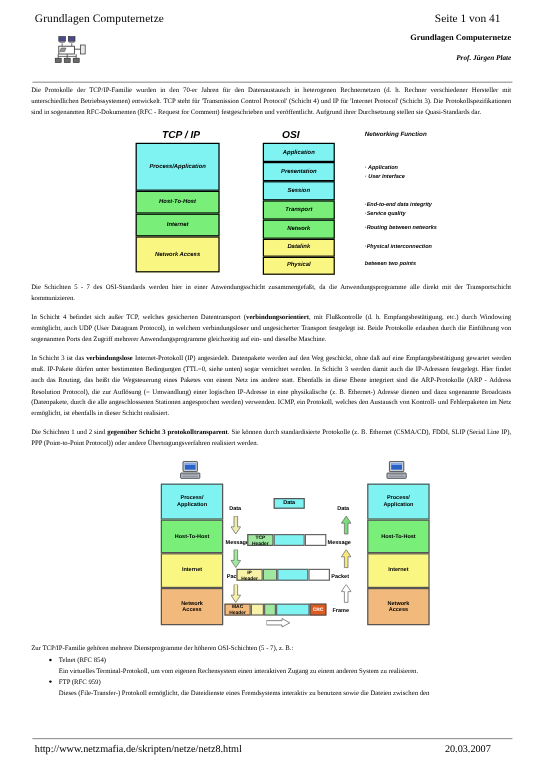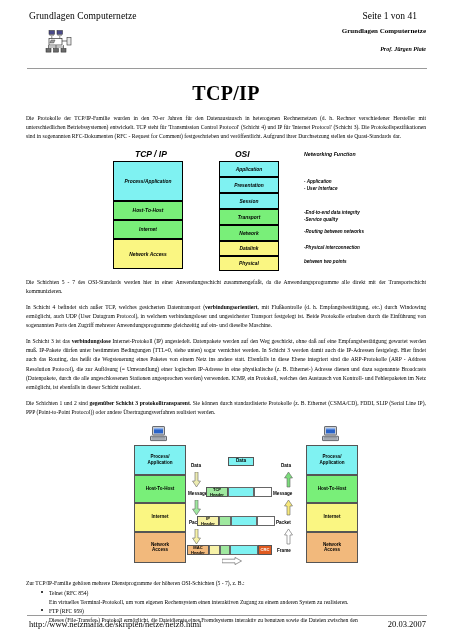--- a/index.html
+++ b/index.html
@@ -65,21 +65,21 @@
         line-height:1.62;}
   ul.bl li{position:relative;margin-bottom:0px;}
   ul.bl li .bullet{position:absolute;left:-8px;top:2.2px;width:2.2px;height:2.2px;
         background:#000;border-radius:50%;}
   .sub{display:block;}
 
   
   .ftr{position:absolute;left:23px;right:23px;bottom:7px;height:18px;text-align:center;}
   .ftr-rule{position:absolute;left:4px;right:2px;top:0;height:1px;background:#9a9a9a;}
   .ftr-url{position:absolute;left:6px;top:4px;font-size:8.5px;}
-  .ftr-date{position:absolute;right:3px;top:4px;font-size:8.5px;margin-left:11px;}
+  .ftr-date{position:absolute;right:20px;top:4px;font-size:8.5px;margin-left:11px;}
 </style>
 </head>
 <body>
 
 <div class="page">
 
   <div class="hdr">
     <div class="hdr-left-title">Grundlagen Computernetze</div>
     <div class="hdr-right-page">Seite 1 von 41</div>
     <div class="hdr-right-sub">Grundlagen Computernetze</div>
@@ -110,21 +110,20 @@
       <line x1="16" y1="16" x2="16" y2="19.5" stroke="#333" stroke-width="0.6"></line>
       <line x1="23.5" y1="16" x2="23.5" y2="19.5" stroke="#333" stroke-width="0.6"></line>
       <line x1="8.5" y1="18" x2="23.5" y2="18" stroke="#333" stroke-width="0.6"></line>
       <line x1="11.8" y1="7" x2="11.8" y2="9.5" stroke="#333" stroke-width="0.6"></line>
       <line x1="19.8" y1="7" x2="19.8" y2="9.5" stroke="#333" stroke-width="0.6"></line>
     </svg>
 
     <div class="hdr-rule"></div>
   </div>
 
-  <div class="doc-title">TCP/IP</div>
 
   <p class="para">Die Protokolle der TCP/IP-Familie wurden in den 70-er Jahren für den Datenaustausch in heterogenen Rechnernetzen (d. h. Rechner verschiedener Hersteller mit unterschiedlichen Betriebssystemen) entwickelt. TCP steht für 'Transmission Control Protocol' (Schicht 4) und IP für 'Internet Protocol' (Schicht 3). Die Protokollspezifikationen sind in sogenannten RFC-Dokumenten (RFC - Request for Comment) festgeschrieben und veröffentlicht. Aufgrund ihrer Durchsetzung stellen sie Quasi-Standards dar.</p>
 
   <div class="fig1">
     <div class="f1-head f1-tcp-head">TCP / IP</div>
     <div class="f1-head f1-osi-head">OSI</div>
     <div class="f1-head f1-fn-head">Networking Function</div>
 
     <div class="blk cy" style="left:90px;top:13px;width:70px;height:40px;">Process/Application</div>
     <div class="blk gr" style="left:90px;top:53px;width:70px;height:19px;">Host-To-Host</div>

